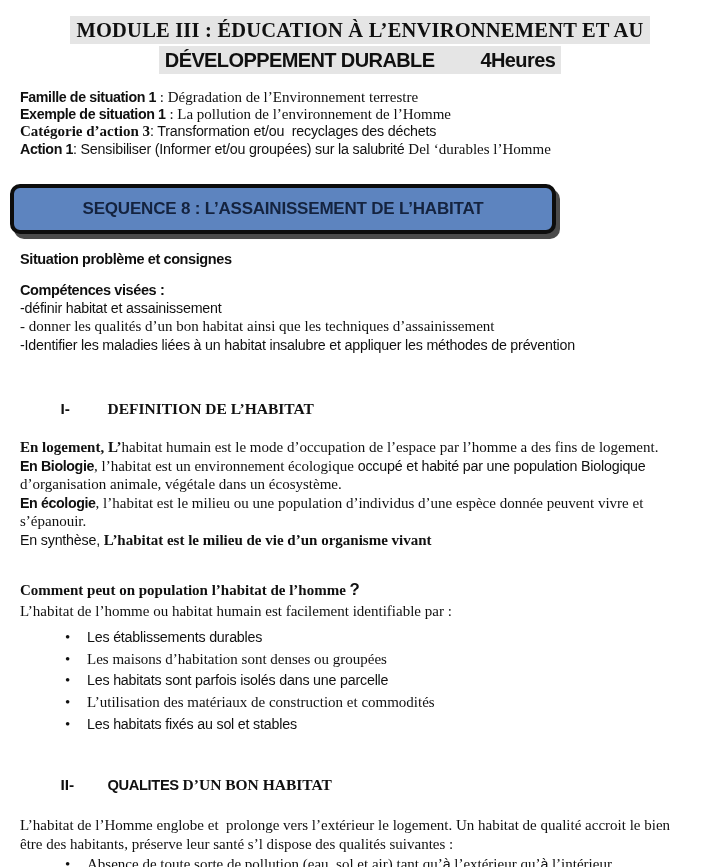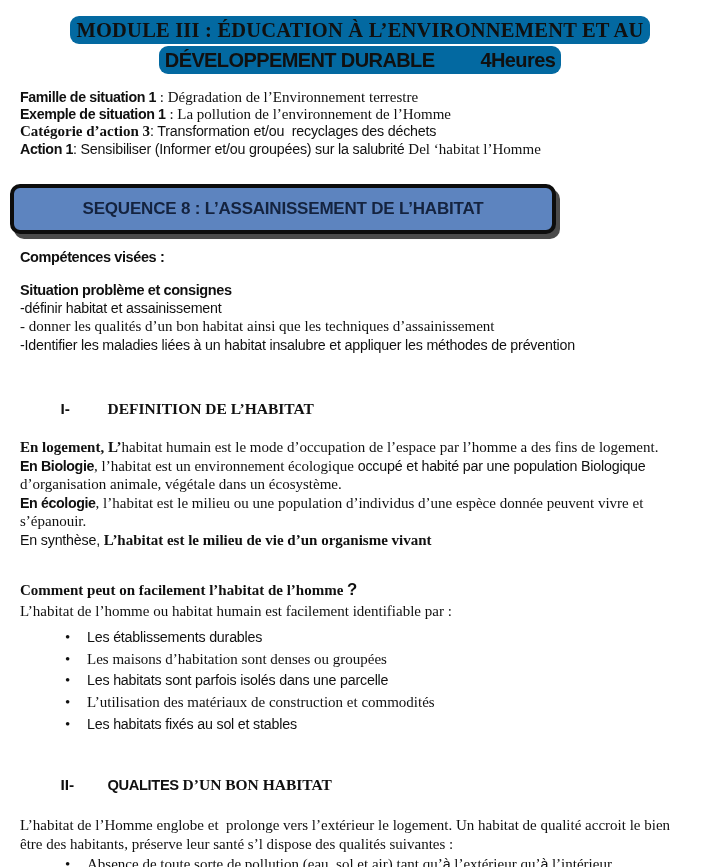--- a/index.html
+++ b/index.html
@@ -13,21 +13,21 @@
     font-family:"Liberation Serif", serif;
   }
   
   .r-serif{font-family:"Liberation Serif", serif;}
   .r-serif-b{font-family:"Liberation Serif", serif;font-weight:bold;}
   .r-sans{font-family:"Liberation Sans", sans-serif;font-size:0.95em;letter-spacing:-0.2px;}
   .r-sans-b{font-family:"Liberation Sans", sans-serif;font-weight:bold;font-size:0.95em;letter-spacing:-0.4px;}
   .r-sans-b-lg{font-family:"Liberation Sans", sans-serif;font-weight:bold;font-size:1.12em;}
   
   .title-wrap{padding-top:16px;text-align:center;line-height:28px;}
-  .hl{background:#0369a1;display:inline-block;padding:0 6px;border-radius:9px;}
+  .hl{background:#e5e5e5;display:inline-block;padding:0 6px;}
   .title-l1{font-family:"Liberation Serif", serif;font-weight:bold;font-size:20.5px;letter-spacing:0.2px;}
   .title-l2{font-family:"Liberation Sans", sans-serif;font-weight:bold;font-size:20px;letter-spacing:-0.6px;}
   .title-gap{display:inline-block;width:46px;}
   
   .meta{margin:13px 0 0 20px;line-height:17.2px;}
   .meta .pline{white-space:pre;}
   
   .seq-box{
     margin:26px 0 4px 10px;
     width:538px;height:42px;
@@ -78,51 +78,51 @@
 
   <header class="title-wrap">
     <div><span class="hl title-l1">MODULE III : ÉDUCATION À L’ENVIRONNEMENT ET AU</span></div>
     <div><span class="hl title-l2"><span>DÉVELOPPEMENT DURABLE</span><span class="title-gap"></span><span>4Heures</span></span></div>
   </header>
 
   <section class="meta">
       <div class="pline"><span class="r-sans-b">Famille de situation 1</span><span class="r-serif"> : </span><span class="r-serif">Dégradation de l’Environnement terrestre</span></div>
       <div class="pline"><span class="r-sans-b">Exemple de situation 1</span><span class="r-serif"> : </span><span class="r-serif">La pollution de l’environnement de l’Homme</span></div>
       <div class="pline"><span class="r-serif-b">Catégorie d’action 3</span><span class="r-sans">: </span><span class="r-sans">Transformation et/ou  recyclages des déchets</span></div>
-      <div class="pline"><span class="r-sans-b">Action 1</span><span class="r-sans">: </span><span class="r-sans">Sensibiliser (Informer et/ou groupées) sur la salubrité </span><span class="r-serif">Del ‘habitat l’Homme</span></div>
+      <div class="pline"><span class="r-sans-b">Action 1</span><span class="r-sans">: </span><span class="r-sans">Sensibiliser (Informer et/ou groupées) sur la salubrité </span><span class="r-serif">Del ‘durables l’Homme</span></div>
     </section>
 
   <div class="seq-box">
     <span>SEQUENCE 8 : L’ASSAINISSEMENT DE L’HABITAT</span>
   </div>
 
+  <div class="h-sans situation">Situation problème et consignes</div>
+
   <div class="h-sans comp-head">Compétences visées :</div>
-
-  <div class="h-sans situation">Situation problème et consignes</div>
 
   <div class="para comp-items">
       <div class="pline"><span class="r-sans">-définir habitat et assainissement</span></div>
       <div class="pline"><span class="r-serif">- donner les qualités d’un bon habitat ainsi que les techniques d’assainissement</span></div>
       <div class="pline"><span class="r-sans">-Identifier les maladies liées à un habitat insalubre et appliquer les méthodes de prévention</span></div>
     </div>
 
   <div class="sec-head s1">
     <span class="sec-num">I-</span><span>DEFINITION DE L’HABITAT</span>
   </div>
 
   <div class="para s1-para">
       <div class="pline"><span class="r-serif-b">En logement, L’</span><span class="r-serif">habitat humain est le mode d’occupation de l’espace par l’homme a des fins de logement.</span></div>
       <div class="pline"><span class="r-sans-b">En Biologie</span><span class="r-serif">, l’habitat est un environnement écologique </span><span class="r-sans">occupé et habité par une population Biologique</span></div>
       <div class="pline"><span class="r-serif">d’organisation animale, végétale dans un écosystème.</span></div>
       <div class="pline"><span class="r-sans-b">En écologie</span><span class="r-serif">, l’habitat est le milieu ou une population d’individus d’une espèce donnée peuvent vivre et</span></div>
       <div class="pline"><span class="r-serif">s’épanouir.</span></div>
       <div class="pline"><span class="r-sans">En synthèse, </span><span class="r-serif-b">L’habitat est le milieu de vie d’un organisme vivant</span></div>
     </div>
 
-  <div class="q-head"><span class="r-serif-b">Comment peut on facilement l’habitat de l’homme </span><span class="r-sans-b-lg">?</span></div>
+  <div class="q-head"><span class="r-serif-b">Comment peut on population l’habitat de l’homme </span><span class="r-sans-b-lg">?</span></div>
 
   <div class="para">
       <div class="pline"><span class="r-serif">L’habitat de l’homme ou habitat humain est facilement identifiable par :</span></div>
     </div>
 
   <div class="blist list-loose">
       <div class="brow">
         <span class="dot">•</span>
         <span class="btext"><span class="r-sans">Les établissements durables</span></span>
       </div>

